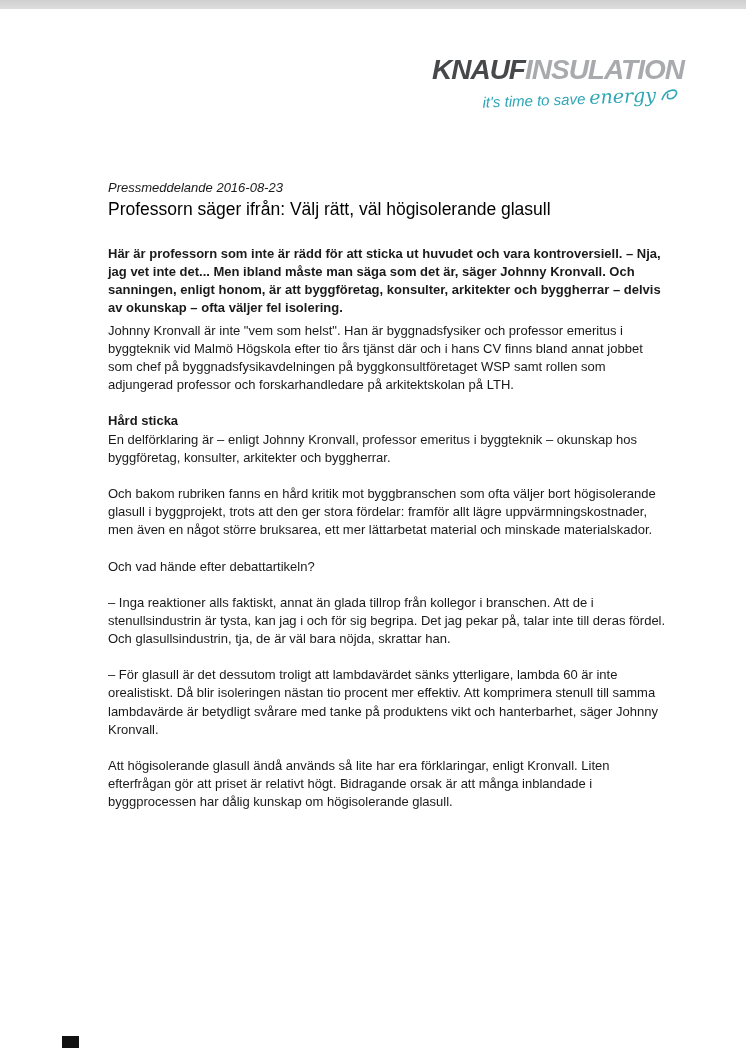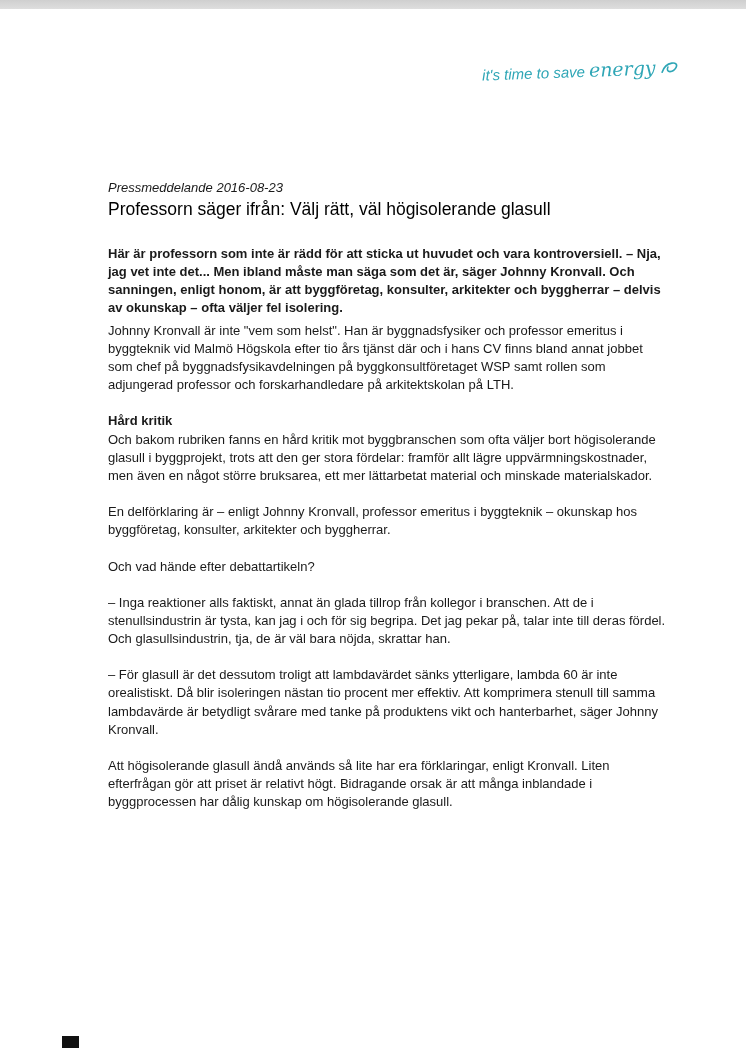--- a/index.html
+++ b/index.html
@@ -95,40 +95,43 @@
     height: 12px;
     background: #111111;
   }
 </style>
 </head>
 <body>
 
 <div class="top-strip"></div>
 
 <div class="logo">
+  <div class="brand-line">
+    <span class="brand-knauf">KNAUF</span><span class="brand-insulation">INSULATION</span>
+  </div>
   <div class="tagline">
     <span>it's time to save</span>
     <span class="tagline-emphasis">energy</span>
     <span class="swoosh">
       <svg width="24" height="18" viewBox="0 0 24 18">
         <path d="M2,13 C6,2 20,2 16,9 C13,14 5,14 8,8" fill="none" stroke="#2fa6b6" stroke-width="1.6" stroke-linecap="round"></path>
       </svg>
     </span>
   </div>
 </div>
 
 <div class="article">
   <div class="dateline">Pressmeddelande 2016-08-23</div>
   <h1 class="headline">Professorn säger ifrån: Välj rätt, väl högisolerande glasull</h1>
   <p class="lead">Här är professorn som inte är rädd för att sticka ut huvudet och vara kontroversiell. – Nja, jag vet inte det... Men ibland måste man säga som det är, säger Johnny Kronvall. Och sanningen, enligt honom, är att byggföretag, konsulter, arkitekter och byggherrar – delvis av okunskap – ofta väljer fel isolering.</p>
   <div>
       <div class="block paragraph">Johnny Kronvall är inte "vem som helst". Han är byggnadsfysiker och professor emeritus i byggteknik vid Malmö Högskola efter tio års tjänst där och i hans CV finns bland annat jobbet som chef på byggnadsfysikavdelningen på byggkonsultföretaget WSP samt rollen som adjungerad professor och forskarhandledare på arkitektskolan på LTH.</div>
-      <div class="block subheading">Hård kritik</div>
+      <div class="block subheading">Hård sticka</div>
+      <div class="block paragraph">En delförklaring är – enligt Johnny Kronvall, professor emeritus i byggteknik – okunskap hos byggföretag, konsulter, arkitekter och byggherrar.</div>
       <div class="block paragraph">Och bakom rubriken fanns en hård kritik mot byggbranschen som ofta väljer bort högisolerande glasull i byggprojekt, trots att den ger stora fördelar: framför allt lägre uppvärmningskostnader, men även en något större bruksarea, ett mer lättarbetat material och minskade materialskador.</div>
-      <div class="block paragraph">En delförklaring är – enligt Johnny Kronvall, professor emeritus i byggteknik – okunskap hos byggföretag, konsulter, arkitekter och byggherrar.</div>
       <div class="block paragraph">Och vad hände efter debattartikeln?</div>
       <div class="block paragraph">– Inga reaktioner alls faktiskt, annat än glada tillrop från kollegor i branschen. Att de i stenullsindustrin är tysta, kan jag i och för sig begripa. Det jag pekar på, talar inte till deras fördel. Och glasullsindustrin, tja, de är väl bara nöjda, skrattar han.</div>
       <div class="block paragraph">– För glasull är det dessutom troligt att lambdavärdet sänks ytterligare, lambda 60 är inte orealistiskt. Då blir isoleringen nästan tio procent mer effektiv. Att komprimera stenull till samma lambdavärde är betydligt svårare med tanke på produktens vikt och hanterbarhet, säger Johnny Kronvall.</div>
       <div class="block paragraph">Att högisolerande glasull ändå används så lite har era förklaringar, enligt Kronvall. Liten efterfrågan gör att priset är relativt högt. Bidragande orsak är att många inblandade i byggprocessen har dålig kunskap om högisolerande glasull.</div>
     </div>
 </div>
 
 <div class="page-bottom-mark"></div>
 
 </body></html>

